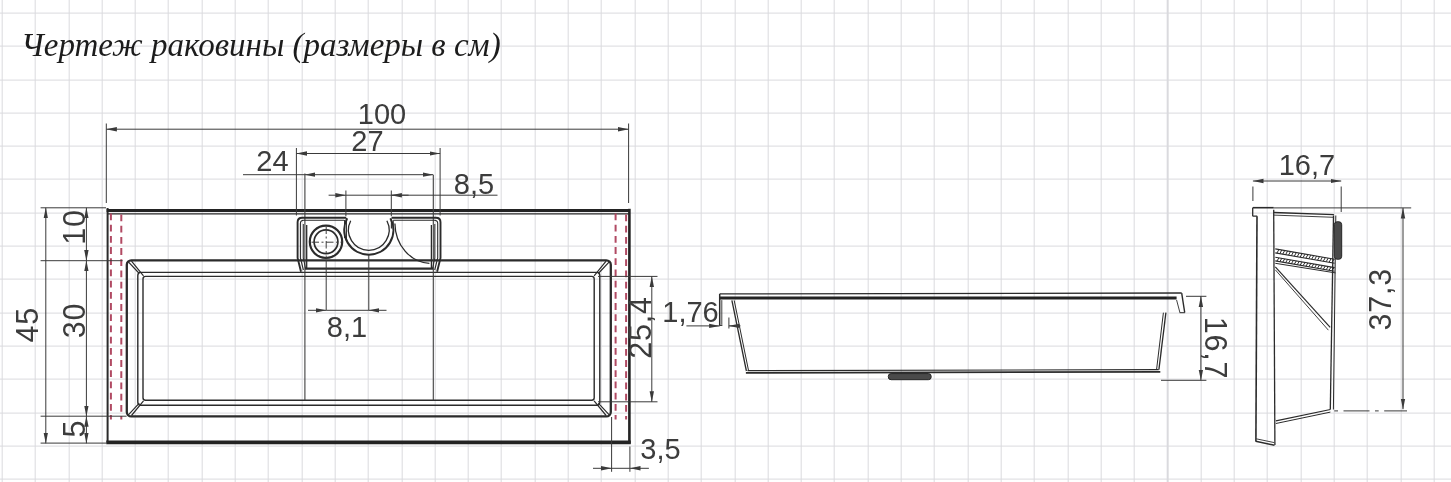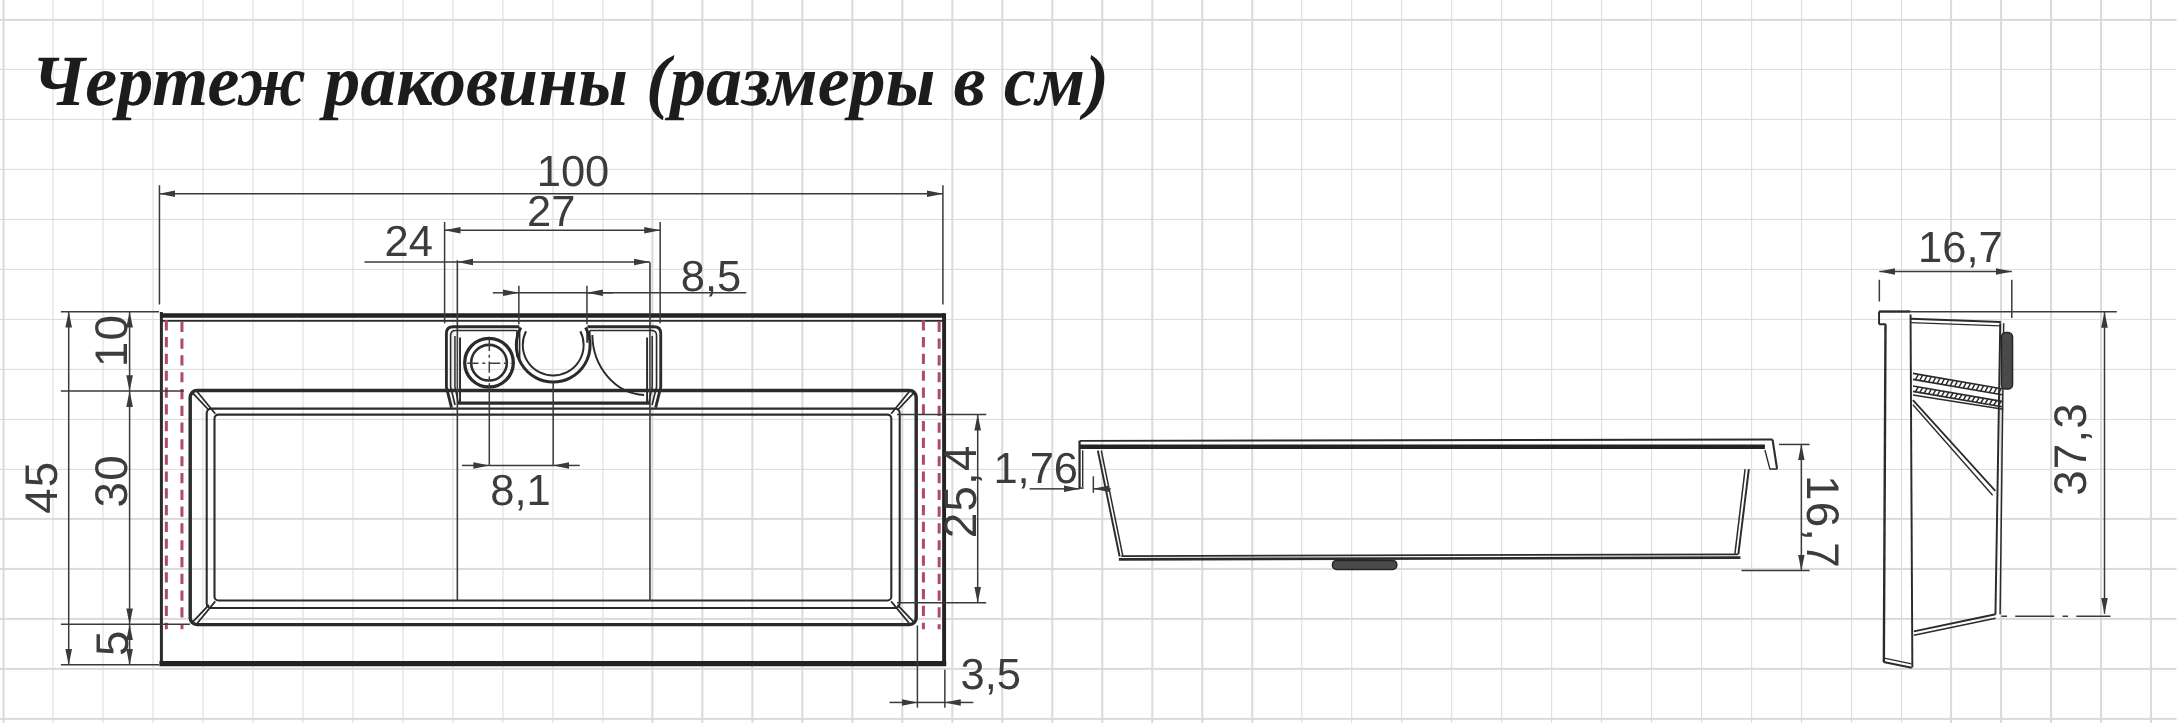--- a/index.html
+++ b/index.html
@@ -3,21 +3,21 @@
 <meta charset="utf-8">
 <style>
 html,body{margin:0;padding:0;}
 body{width:1451px;height:482px;overflow:hidden;background:#fff;font-family:"Liberation Sans",sans-serif;}
 .page{position:relative;width:1451px;height:482px;
 background-color:#fff;
 background-image:
  repeating-linear-gradient(to right,#dadade 0,#dadade 1px,transparent 1px,transparent 33.3px),
  repeating-linear-gradient(to bottom,#dadade 0,#dadade 1px,transparent 1px,transparent 33.3px);
 background-position:1.7px 0,0 12.6px;}
-.title{position:absolute;left:21px;top:27px;font-family:"Liberation Serif",serif;font-weight:bold;font-style:italic;font-size:48px;color:#1c1c1c;letter-spacing:0;white-space:nowrap;}
+.title{position:absolute;left:21px;top:27px;font-family:"Liberation Serif",serif;font-weight:normal;font-style:italic;font-size:33px;color:#1c1c1c;letter-spacing:0;white-space:nowrap;}
 svg{position:absolute;left:0;top:0;}
 svg text{font-family:"Liberation Sans",sans-serif;font-size:29px;fill:#3c3c3c;}
 svg text.r{font-size:30.5px;letter-spacing:0.8px;}
 </style>
 </head>
 <body>
 <div class="page">
 
 <div class="title">Чертеж раковины (размеры в см)</div>
 

